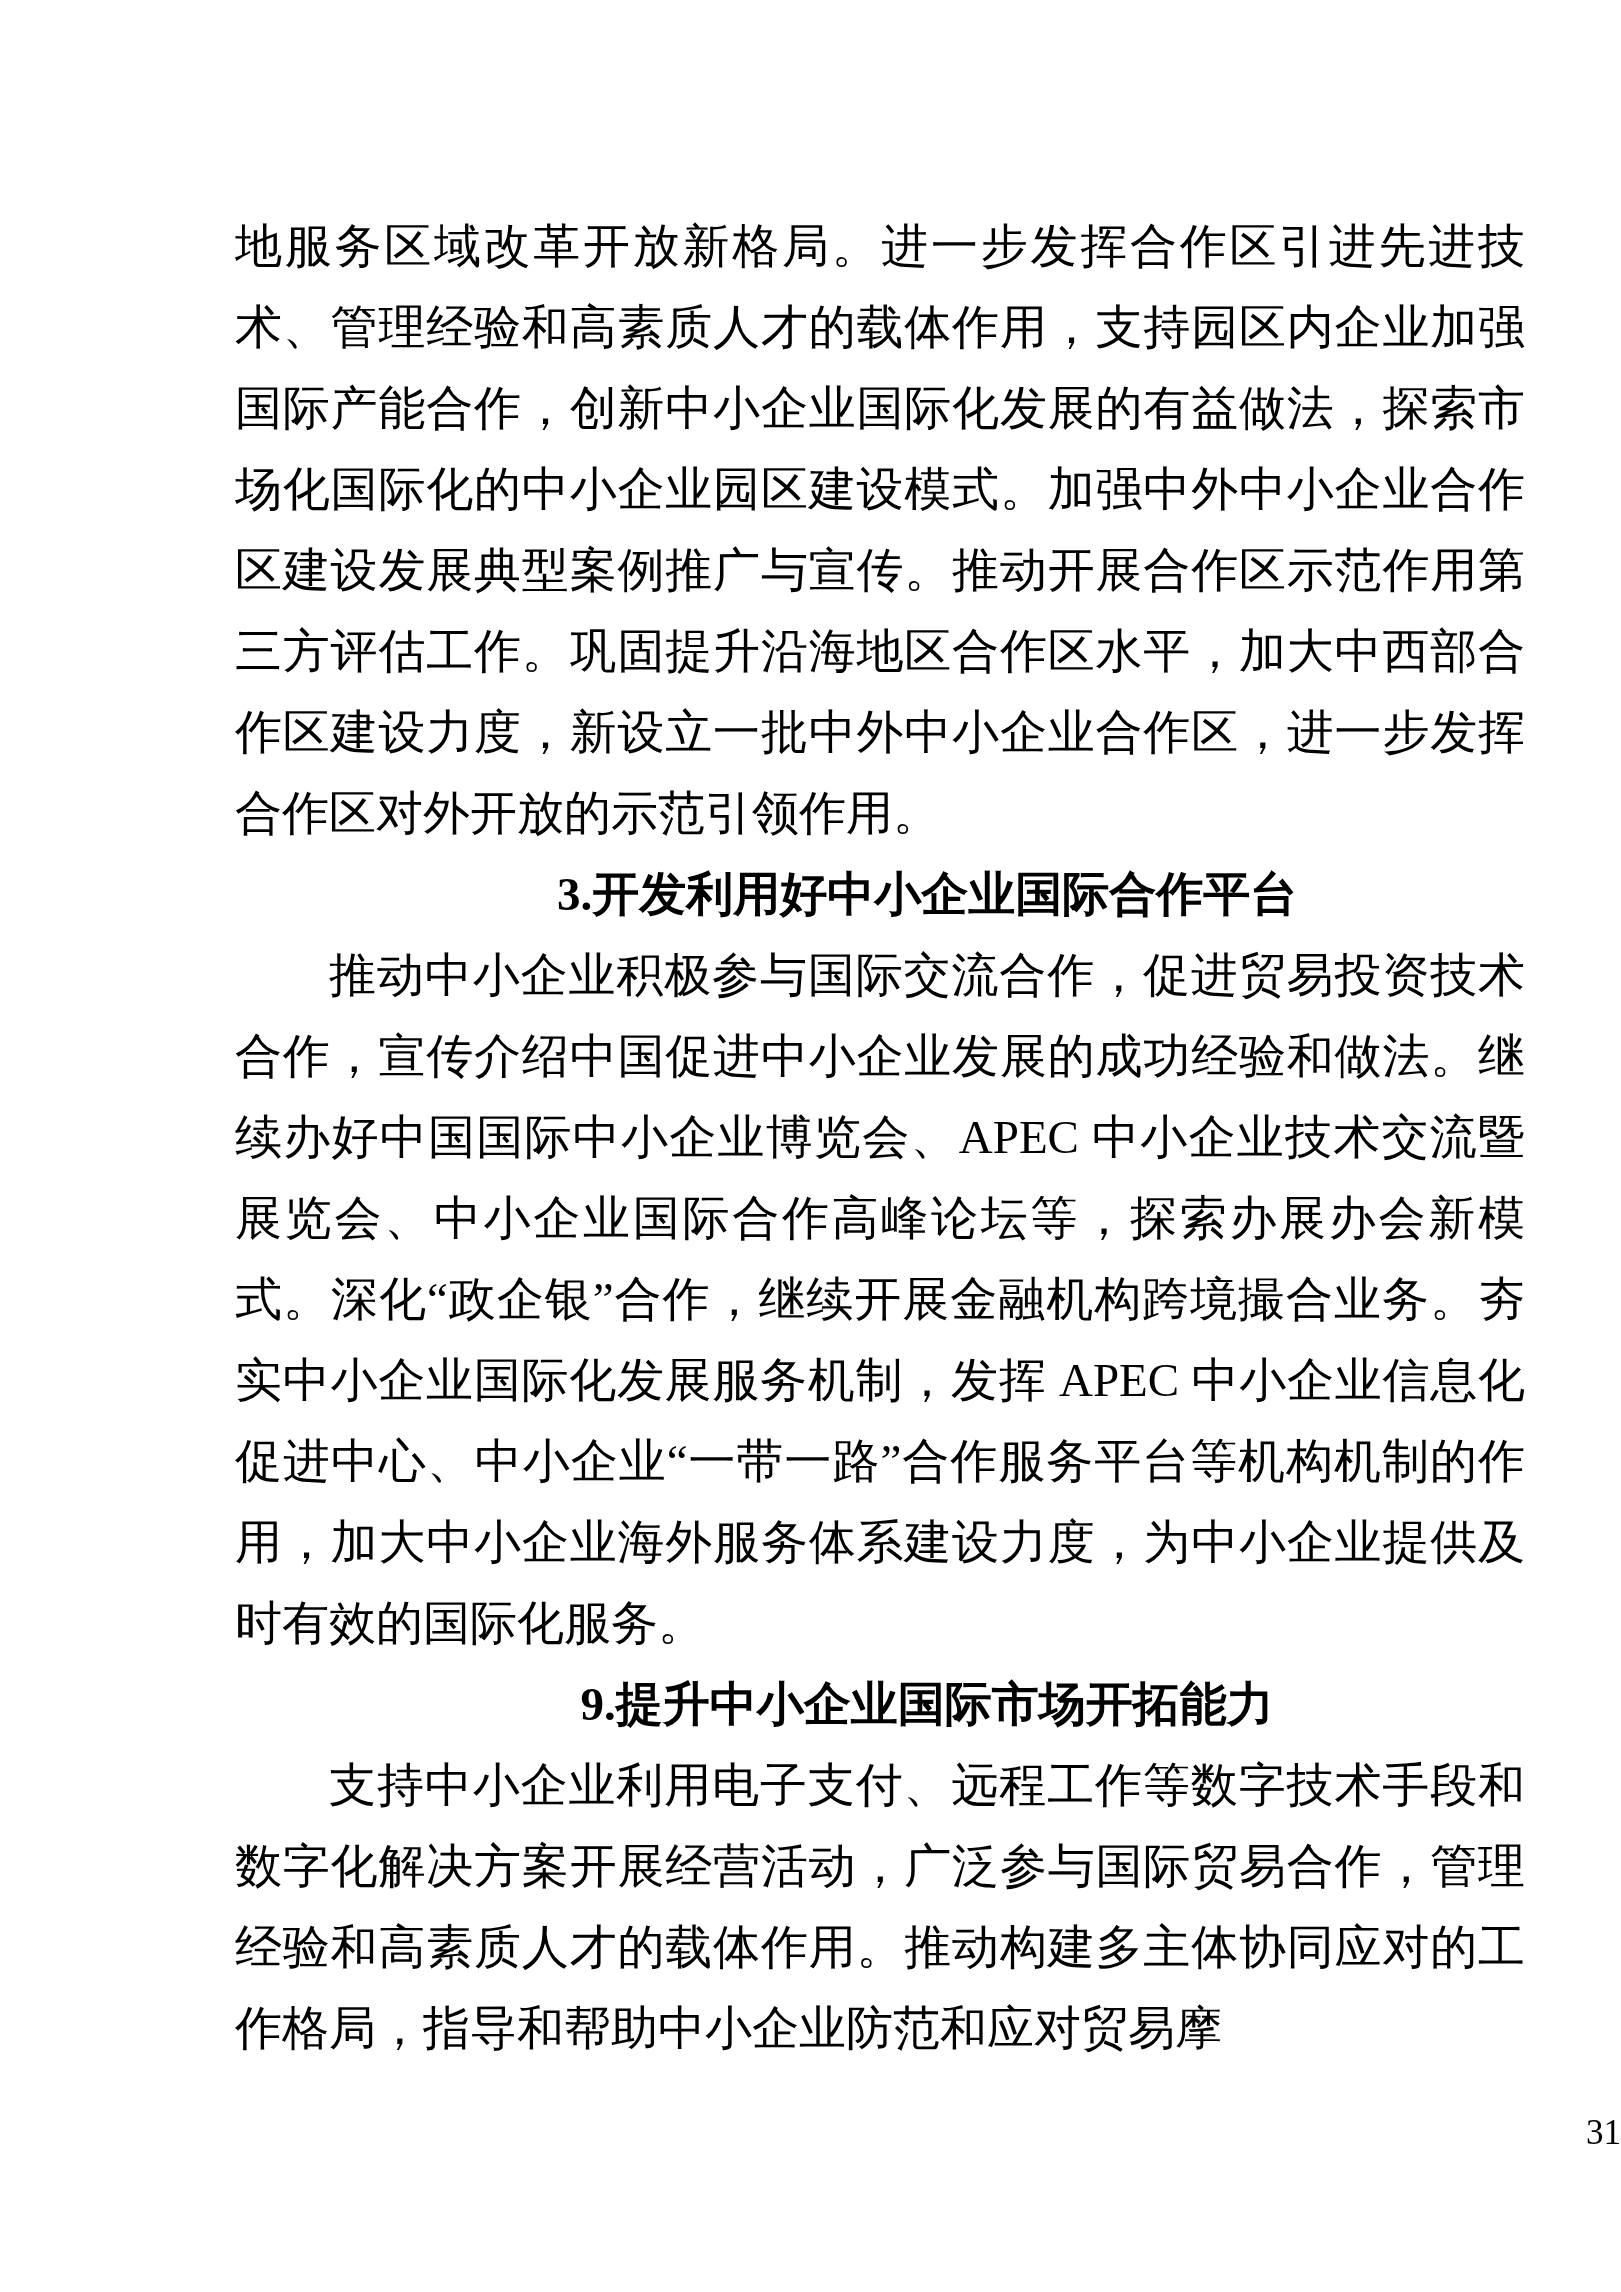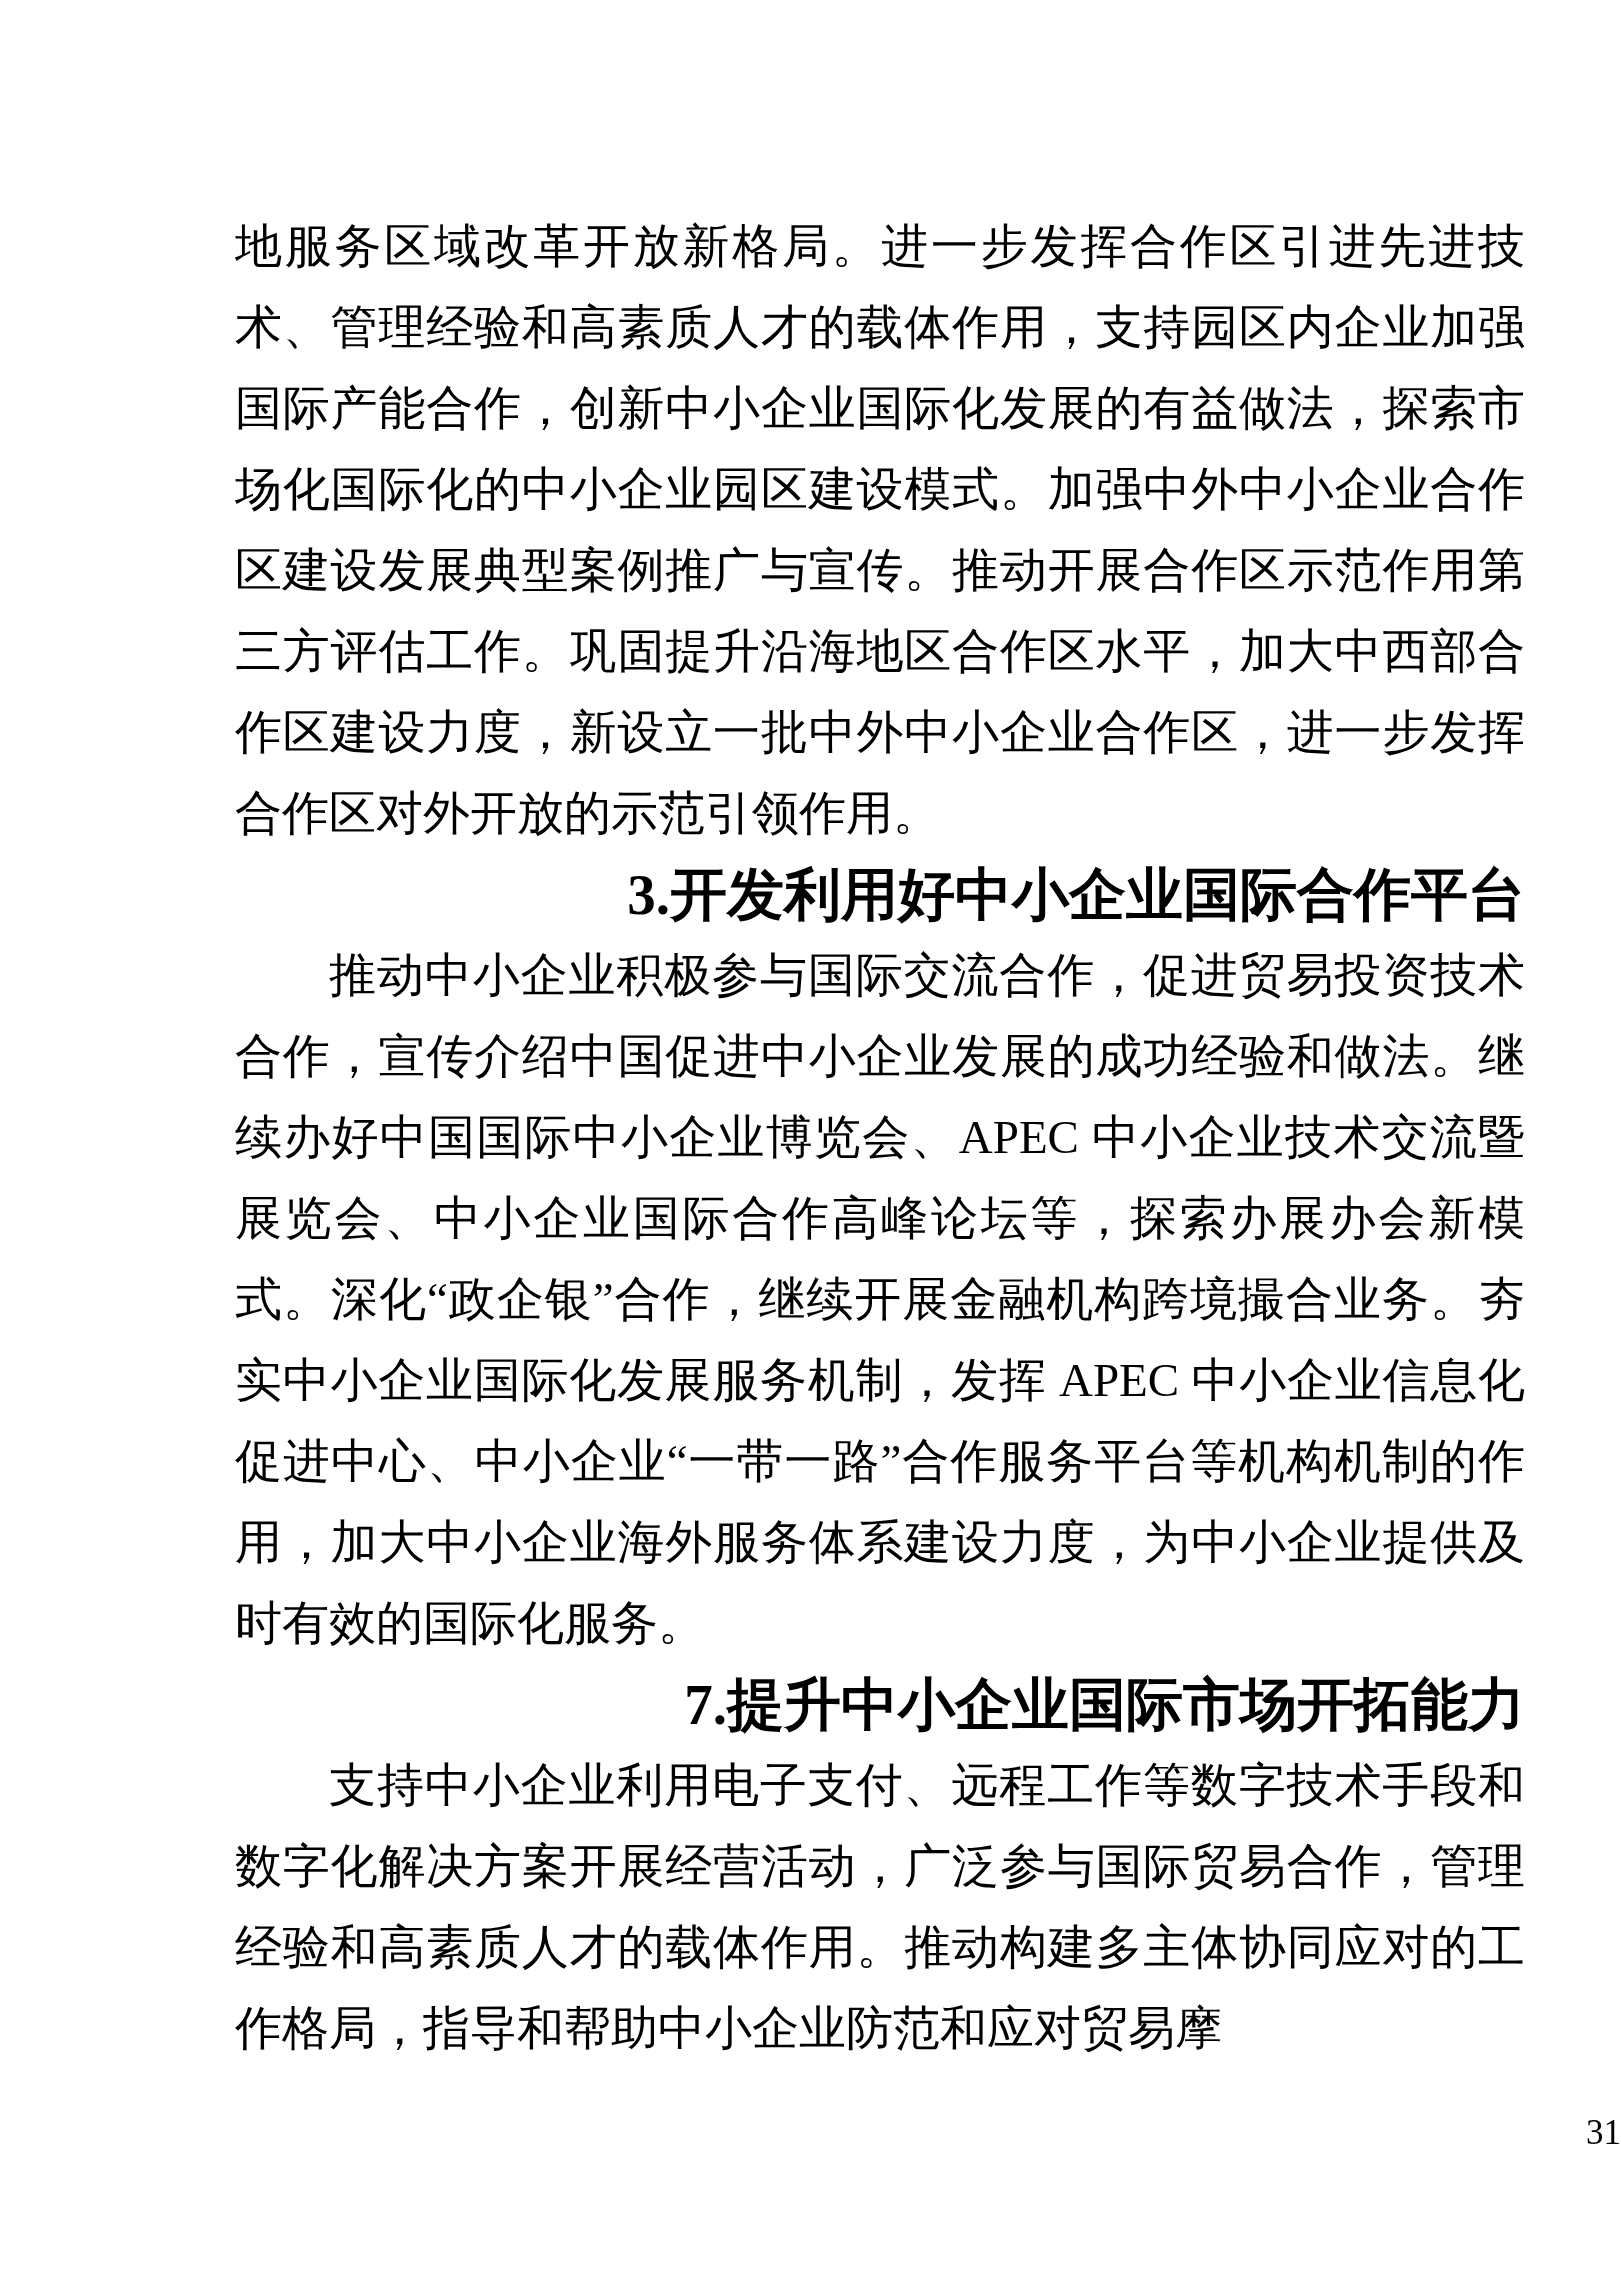--- a/index.html
+++ b/index.html
@@ -34,23 +34,23 @@
     word-break: normal;
     font-weight: normal;
   }
   .para.indent {
     text-indent: 2em;
   }
   .heading {
     margin: 0;
     text-indent: 2em;
     font-weight: bold;
-    font-size: 57px;
+    font-size: 47px;
     line-height: 81px;
-    text-align: right;
+    text-align: center;
   }
   .page-number {
     position: absolute;
     top: 2109px;
     left: 0;
     width: 1621px;
     text-align: right;
     font-family: "Liberation Serif", "DejaVu Serif", serif;
     font-size: 35px;
     line-height: 47px;
@@ -61,20 +61,20 @@
 <body>
 
 <div class="page">
 
   <p class="para">地服务区域改革开放新格局。进一步发挥合作区引进先进技术、管理经验和高素质人才的载体作用，支持园区内企业加强国际产能合作，创新中小企业国际化发展的有益做法，探索市场化国际化的中小企业园区建设模式。加强中外中小企业合作区建设发展典型案例推广与宣传。推动开展合作区示范作用第三方评估工作。巩固提升沿海地区合作区水平，加大中西部合作区建设力度，新设立一批中外中小企业合作区，进一步发挥合作区对外开放的示范引领作用。</p>
 
   <h3 class="heading">3.开发利用好中小企业国际合作平台</h3>
 
   <p class="para indent">推动中小企业积极参与国际交流合作，促进贸易投资技术合作，宣传介绍中国促进中小企业发展的成功经验和做法。继续办好中国国际中小企业博览会、APEC 中小企业技术交流暨展览会、中小企业国际合作高峰论坛等，探索办展办会新模式。深化“政企银”合作，继续开展金融机构跨境撮合业务。夯实中小企业国际化发展服务机制，发挥 APEC 中小企业信息化促进中心、中小企业“一带一路”合作服务平台等机构机制的作用，加大中小企业海外服务体系建设力度，为中小企业提供及时有效的国际化服务。</p>
 
-  <h3 class="heading">7.提升中小企业国际市场开拓能力</h3>
+  <h3 class="heading">9.提升中小企业国际市场开拓能力</h3>
 
   <p class="para indent">支持中小企业利用电子支付、远程工作等数字技术手段和数字化解决方案开展经营活动，广泛参与国际贸易合作，管理经验和高素质人才的载体作用。推动构建多主体协同应对的工作格局，指导和帮助中小企业防范和应对贸易摩</p>
 
 </div>
 
 <div class="page-number">31</div>
 
 
 </body></html>

